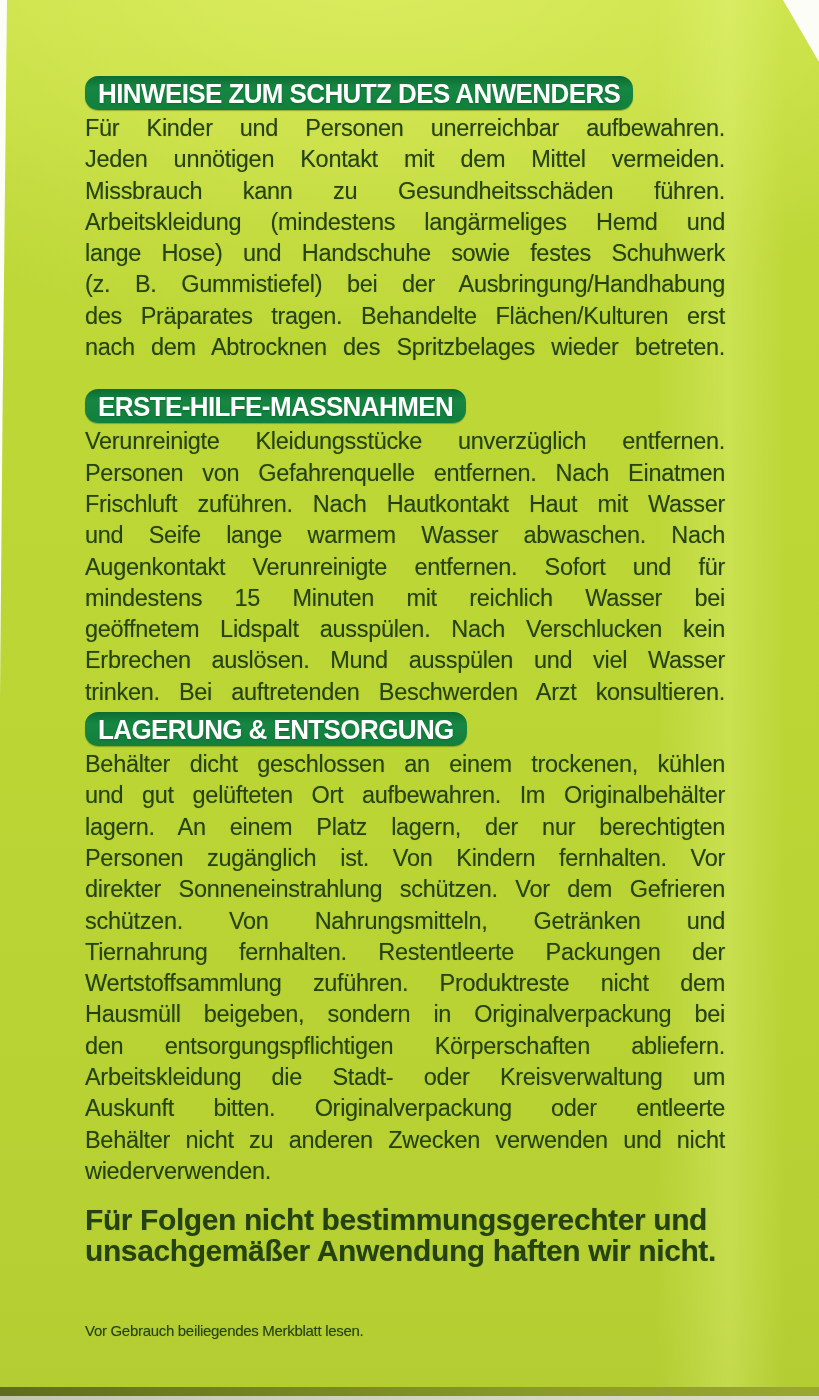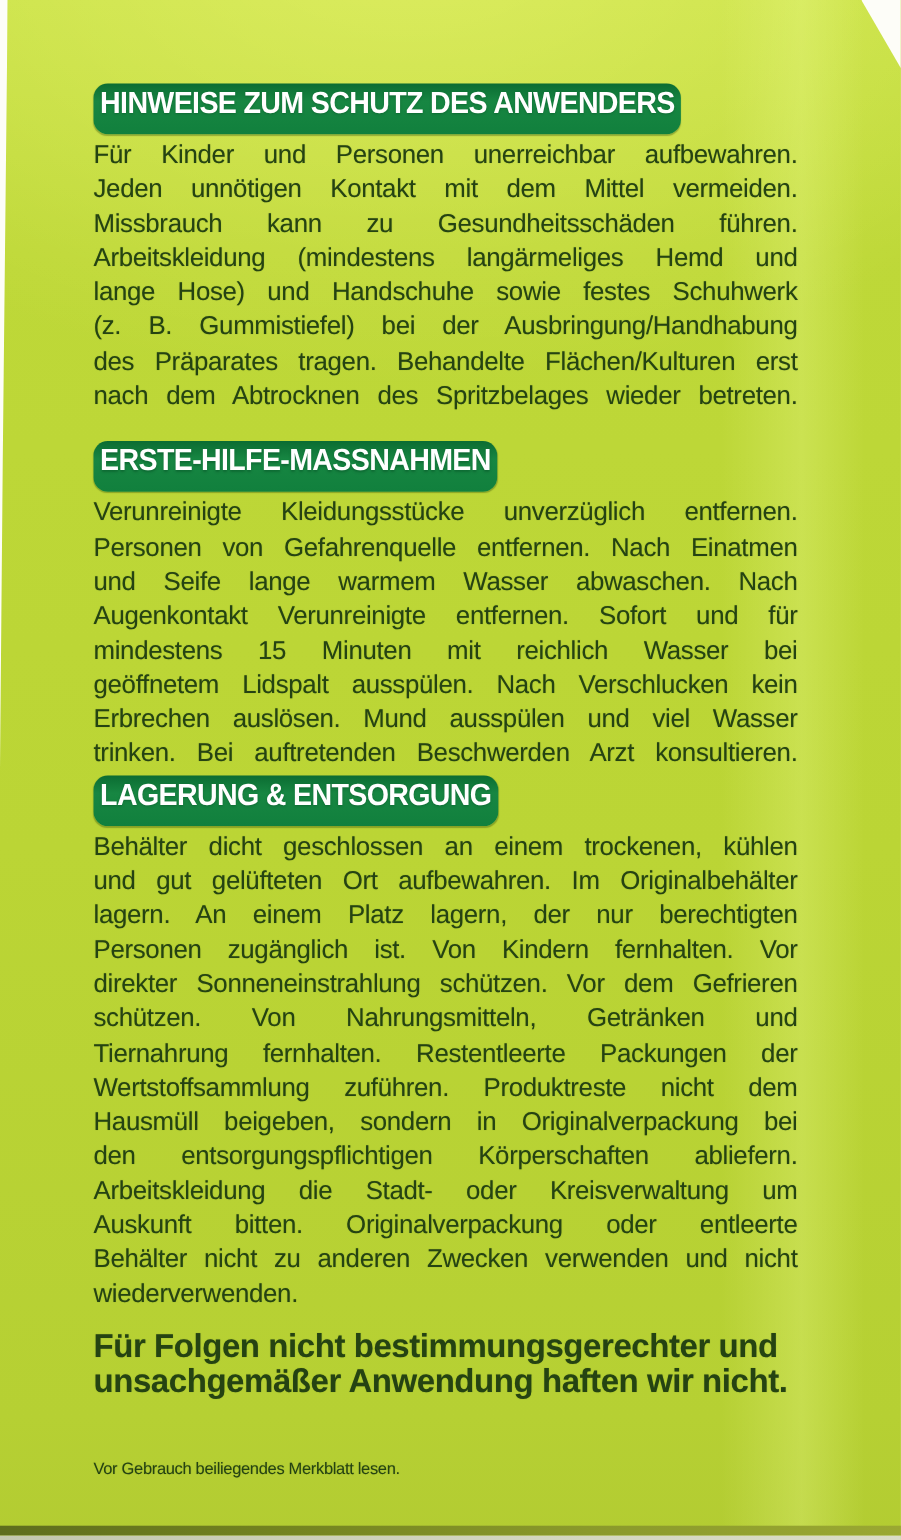--- a/index.html
+++ b/index.html
@@ -41,23 +41,23 @@
   .panel {
     position: absolute;
     left: 0; top: 0;
     width: 819px;
     box-sizing: border-box;
     padding: 76px 94px 0 85px;
   }
 
   .badge {
     display: inline-block;
-    height: 46px;
+    height: 34px;
     line-height: 34px;
-    padding: 0 6px;
+    padding: 0 13px;
     border-radius: 13px;
     background: linear-gradient(180deg, #0b6c32 0%, #178642 35%, #11803d 100%);
     box-shadow: 0 1px 1px rgba(40,70,10,0.35);
     margin-bottom: 3px;
   }
   .badge-text {
     display: inline-block;
     color: #ffffff;
     font-size: 26px;
     font-weight: 700;
@@ -130,20 +130,21 @@
         </div>
     </section>
 
     <section class="sec2">
       <div class="badge">
         <span class="badge-text">ERSTE-HILFE-MASSNAHMEN</span>
       </div>
       <div class="body-lines">
           <div class="bline">Verunreinigte Kleidungsstücke unverzüglich entfernen.</div>
           <div class="bline">Personen von Gefahrenquelle entfernen. Nach Einatmen</div>
+          <div class="bline">Frischluft zuführen. Nach Hautkontakt Haut mit Wasser</div>
           <div class="bline">und Seife lange warmem Wasser abwaschen. Nach</div>
           <div class="bline">Augenkontakt Verunreinigte entfernen. Sofort und für</div>
           <div class="bline">mindestens 15 Minuten mit reichlich Wasser bei</div>
           <div class="bline">geöffnetem Lidspalt ausspülen. Nach Verschlucken kein</div>
           <div class="bline">Erbrechen auslösen. Mund ausspülen und viel Wasser</div>
           <div class="bline">trinken. Bei auftretenden Beschwerden Arzt konsultieren.</div>
         </div>
     </section>
 
     <section class="sec3">

